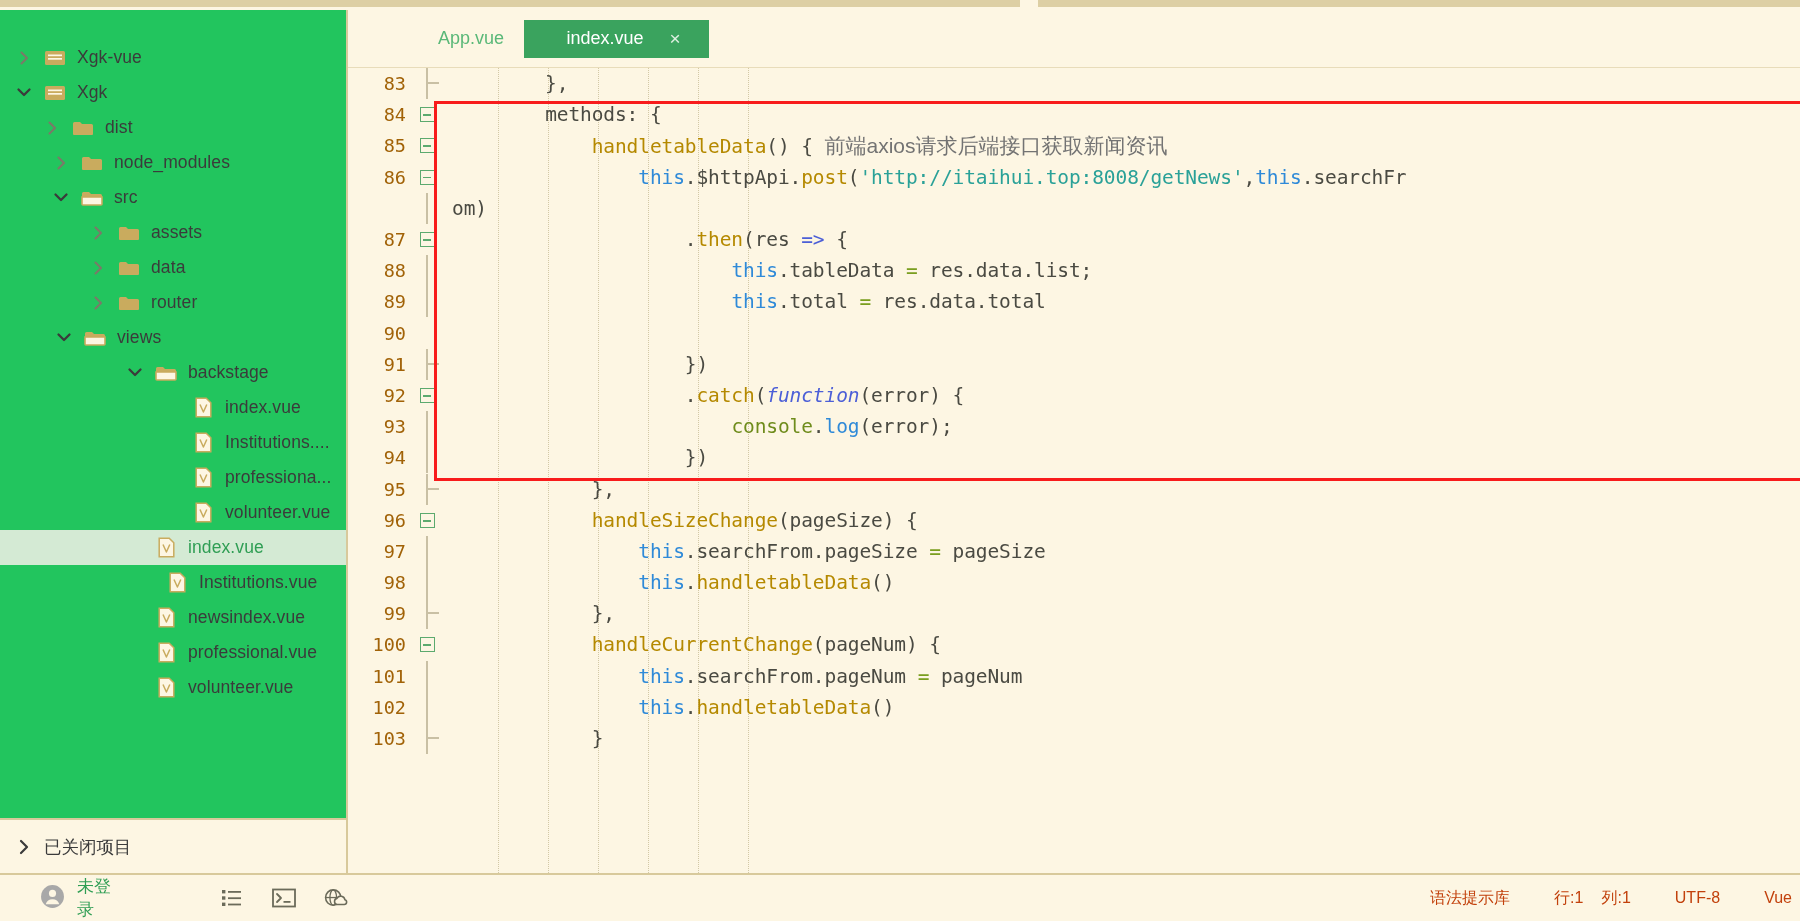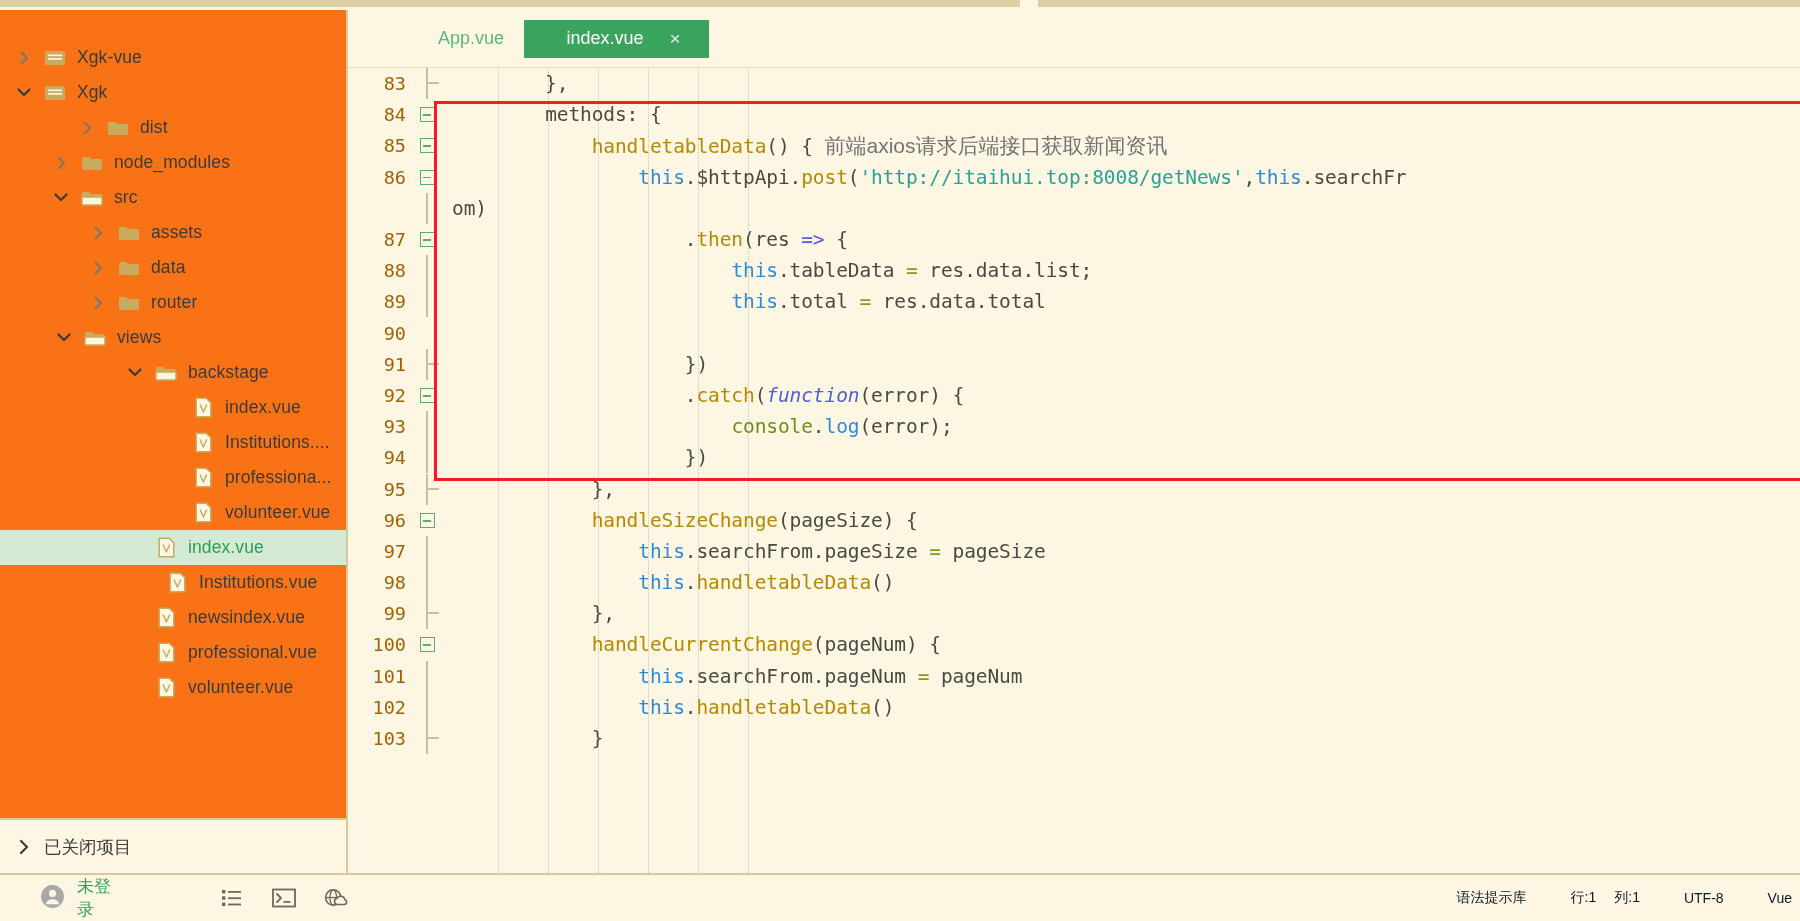--- a/index.html
+++ b/index.html
@@ -29,21 +29,21 @@
   .top-strip .seg-b { position:absolute; left:1038px; top:0; right:0; height:7px; background:#ddcfa4; }
   .top-strip .underline { position:absolute; left:0; bottom:0; width:100%; height:3px; background:#fdf6e3; }
 
   
   .body-row { flex: 1 1 auto; display: flex; min-height: 0; }
 
   
   .sidebar {
     width: 348px;
     flex: 0 0 348px;
-    background: #f97316;
+    background: #22c55e;
     border-right: 2px solid #d8c99b;
     display: flex;
     flex-direction: column;
     position: relative;
   }
   .tree {
     flex: 1 1 auto;
     padding-top: 30px;
     overflow: hidden;
     position: relative;
@@ -272,22 +272,22 @@
   .sb-user-label { color: #2f9e54; font-size: 17px; }
   .sb-icons { display:flex; align-items:center; gap: 28px; margin-left: 85px; }
   .sb-icon { width: 24px; height: 24px; display:flex; align-items:center; justify-content:center; cursor:pointer; }
   .sb-right {
     flex: 1 1 auto;
     display: flex;
     align-items: center;
     justify-content: flex-end;
     gap: 44px;
     padding-right: 8px;
-    font-size: 14px;
-    color: #0f172a;
+    font-size: 16px;
+    color: #c2410c;
   }
   .sb-right .sb-item { cursor: pointer; white-space: nowrap; }
   .sb-pos { display:flex; gap: 18px; }
 </style>
 </head>
 <body>
 
 <div class="app">
 
   <div class="top-strip">
@@ -324,21 +324,21 @@
             </span>
             <span class="ico" style="margin-left: 8px;">
               <svg width="22" height="18" viewBox="0 0 22 18">
                 <rect x="1" y="2" width="20" height="14" rx="1.5" fill="#c9ab5e"></rect>
                 <rect x="4" y="5.5" width="14" height="1.7" fill="#fdf6e3"></rect>
                 <rect x="4" y="9" width="14" height="1.7" fill="#fdf6e3"></rect>
               </svg>
             </span>
             <span class="tlabel">Xgk</span>
           </div>
-          <div class="tree-row" style="padding-left: 77px;">
+          <div class="tree-row" style="padding-left: 42px;">
             <span class="chev">
               <svg width="13" height="16" viewBox="0 0 13 16">
                 <path d="M3.5 2.5 L9 8 L3.5 13.5" fill="none" stroke="#7a7a68" stroke-width="2.1" stroke-linecap="round" stroke-linejoin="round"></path>
               </svg>
             </span>
             <span class="ico" style="margin-left: 8px;">
               <svg width="22" height="18" viewBox="0 0 22 18">
                 <path d="M1 4.5 a1.5 1.5 0 0 1 1.5-1.5 H8 l2 2 h9.5 a1.5 1.5 0 0 1 1.5 1.5 V15 a1 1 0 0 1-1 1 H2 a1 1 0 0 1-1-1 Z" fill="#c9ab5e"></path>
               </svg>
             </span>

